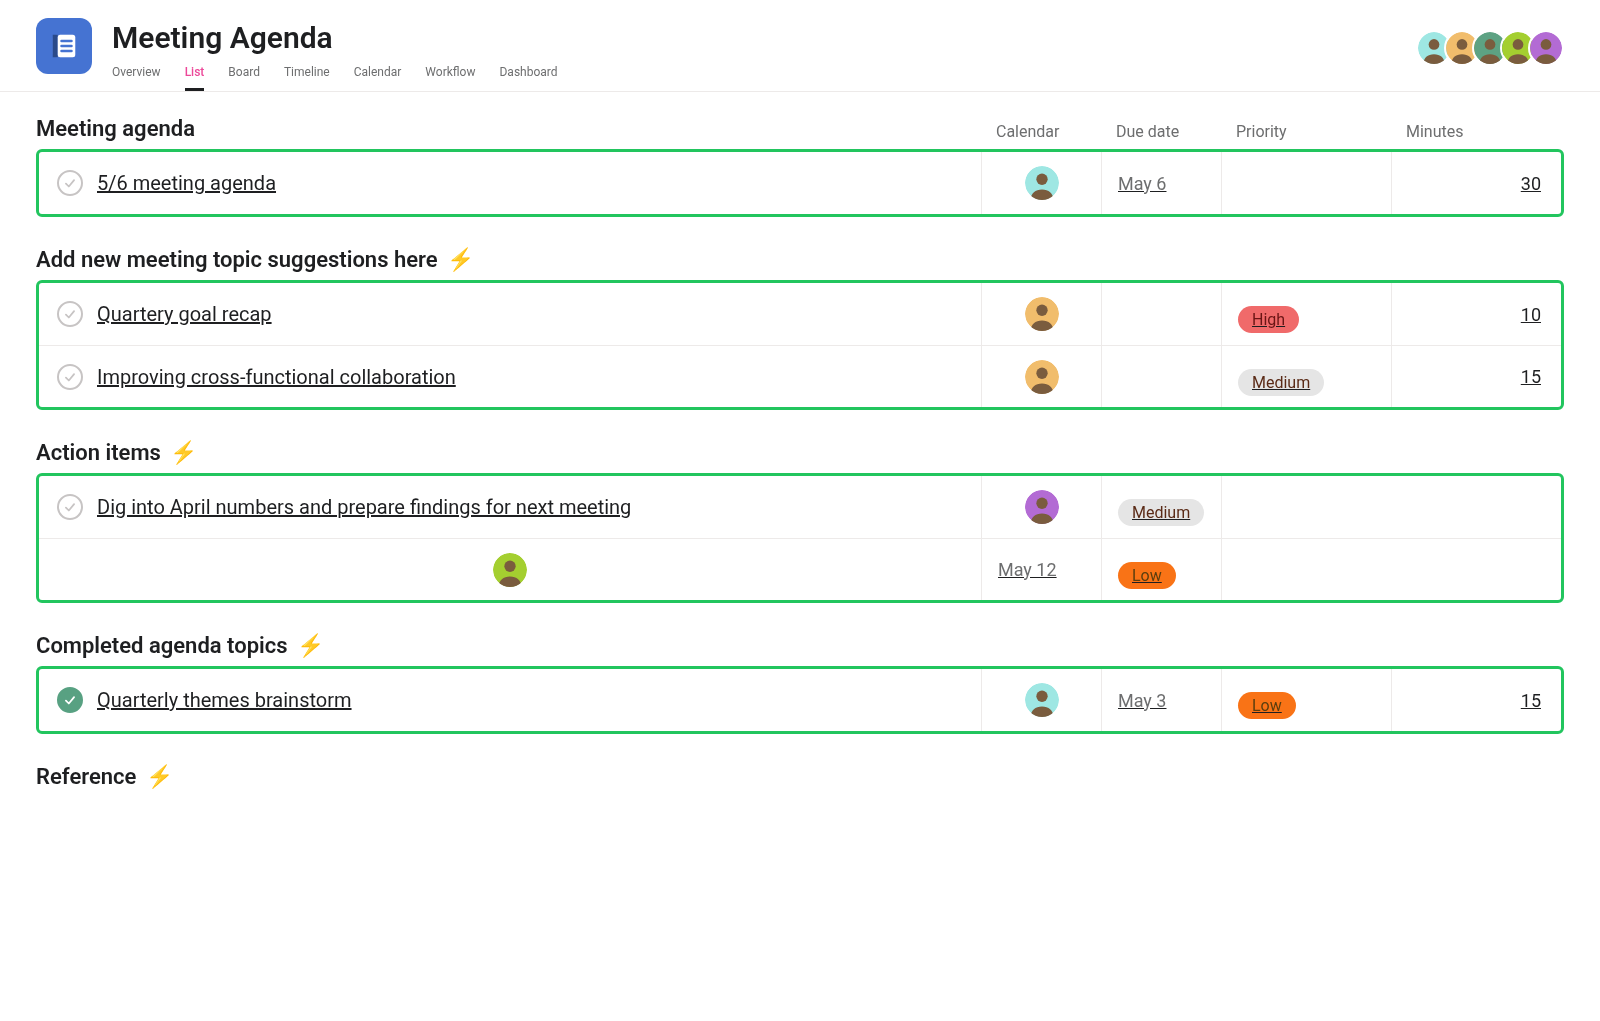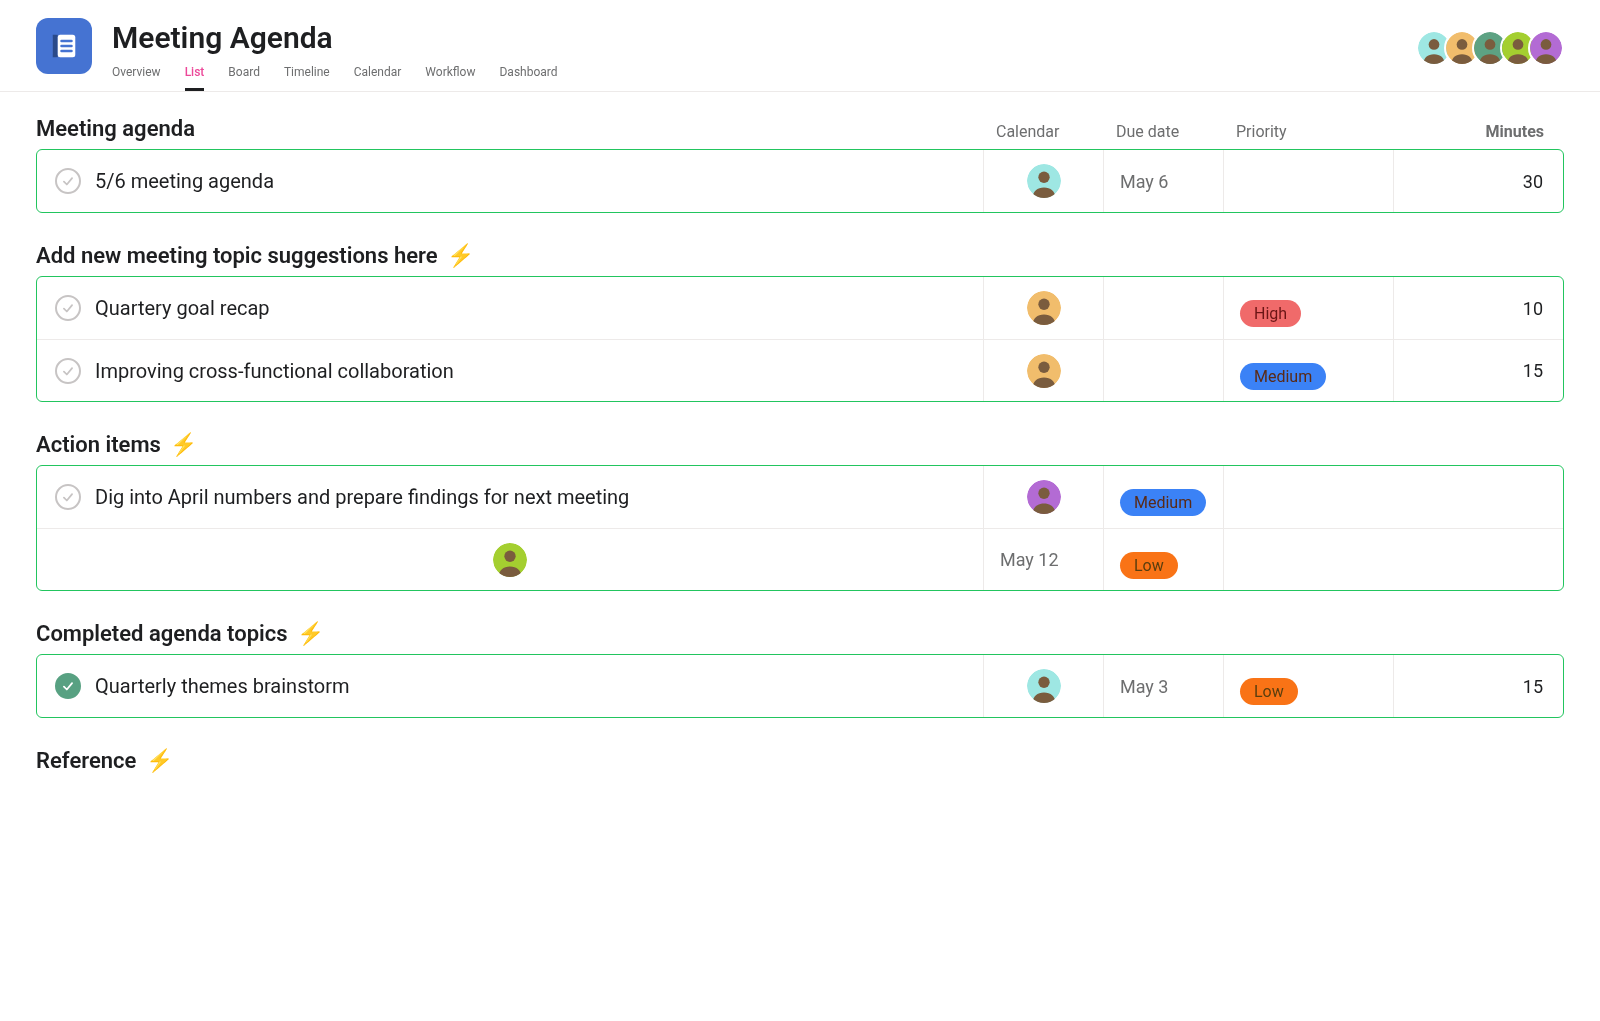--- a/index.html
+++ b/index.html
@@ -83,25 +83,26 @@
   }
   .bolt-icon { color: #f5a623; font-size: 22px; line-height: 1; }
   .col-headers {
     margin-left: auto;
     display: grid;
     grid-template-columns: 120px 120px 170px 170px;
     font-size: 16px;
     color: #6d6e6f;
   }
   .col-headers > div { padding: 0 12px; }
-  .col-headers .minutes-h { text-align: right; padding-right: 20px; font-weight: bold; }
+  .col-headers .minutes-h { text-align: left; padding-right: 20px; }
   .task-table {
-    border: 1px solid #22c55e;
+    border: 3px solid #22c55e;
     border-radius: 6px;
     overflow: hidden;
+    text-decoration: underline;
   }
   .task-row {
     display: grid;
     grid-template-columns: 1fr 120px 120px 170px 170px;
     min-height: 62px;
     border-top: 1px solid #edeae9;
     align-items: stretch;
   }
   .task-row:first-child { border-top: none; }
   .cell {
@@ -148,21 +149,21 @@
   .small-avatar svg { width: 100%; height: 100%; }
   .minutes-cell { justify-content: flex-end; padding-right: 20px; color: #1e1f21; }
   .pill {
     border-radius: 14px;
     padding: 4px 14px;
     font-size: 16px;
     color: #1e1f21;
     margin-top: 11px;
   }
   .pill-high   { background: #f06a6a; color: #6b1515; }
-  .pill-medium { background: #3b82f6; color: #5a2a16; }
+  .pill-medium { background: #e5e5e5; color: #5a2a16; }
   .pill-low    { background: #f97316; color: #5a3e0e; }
 </style>
 </head>
 <body>
 
 <div class="header">
   <div class="project-icon">
     <svg width="30" height="30" viewBox="0 0 24 24" fill="none">
       <rect x="3" y="3" width="18" height="18" rx="3" fill="#fff" fill-opacity="0.15"></rect>
       <rect x="3" y="3" width="4" height="18" fill="#2a4a8a"></rect>

